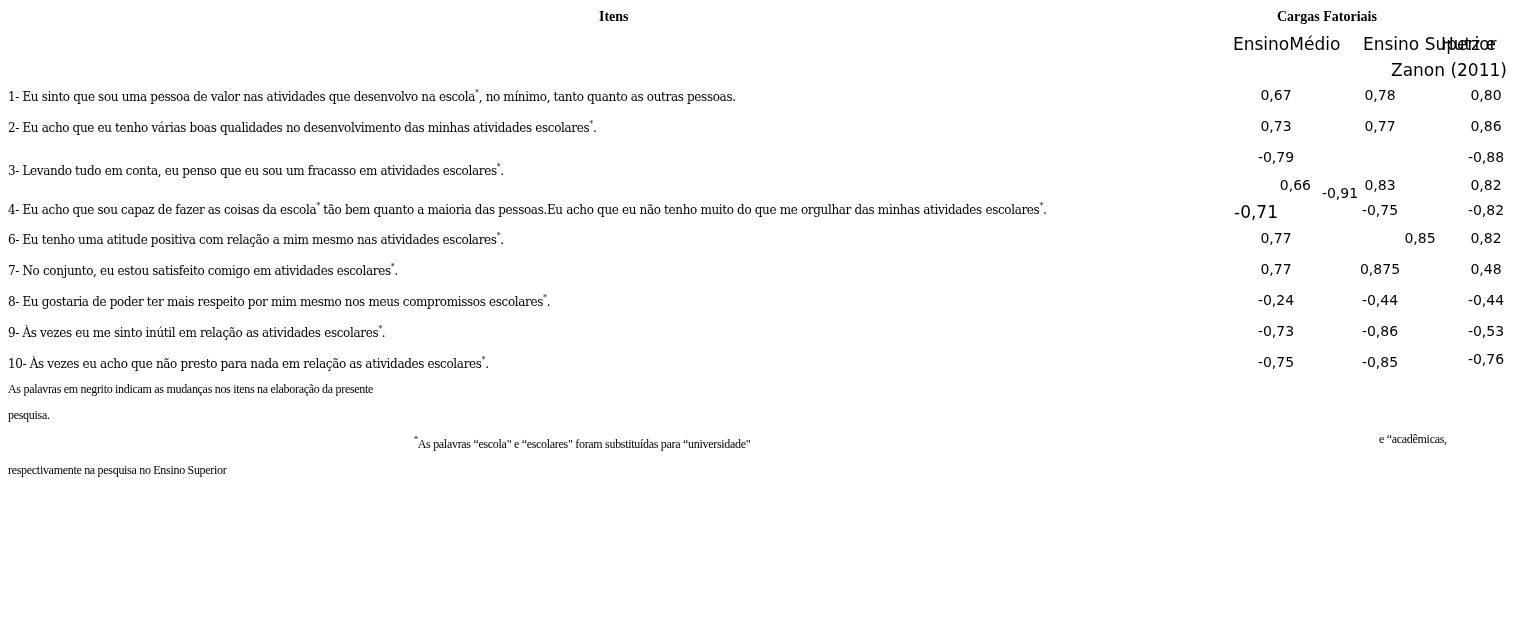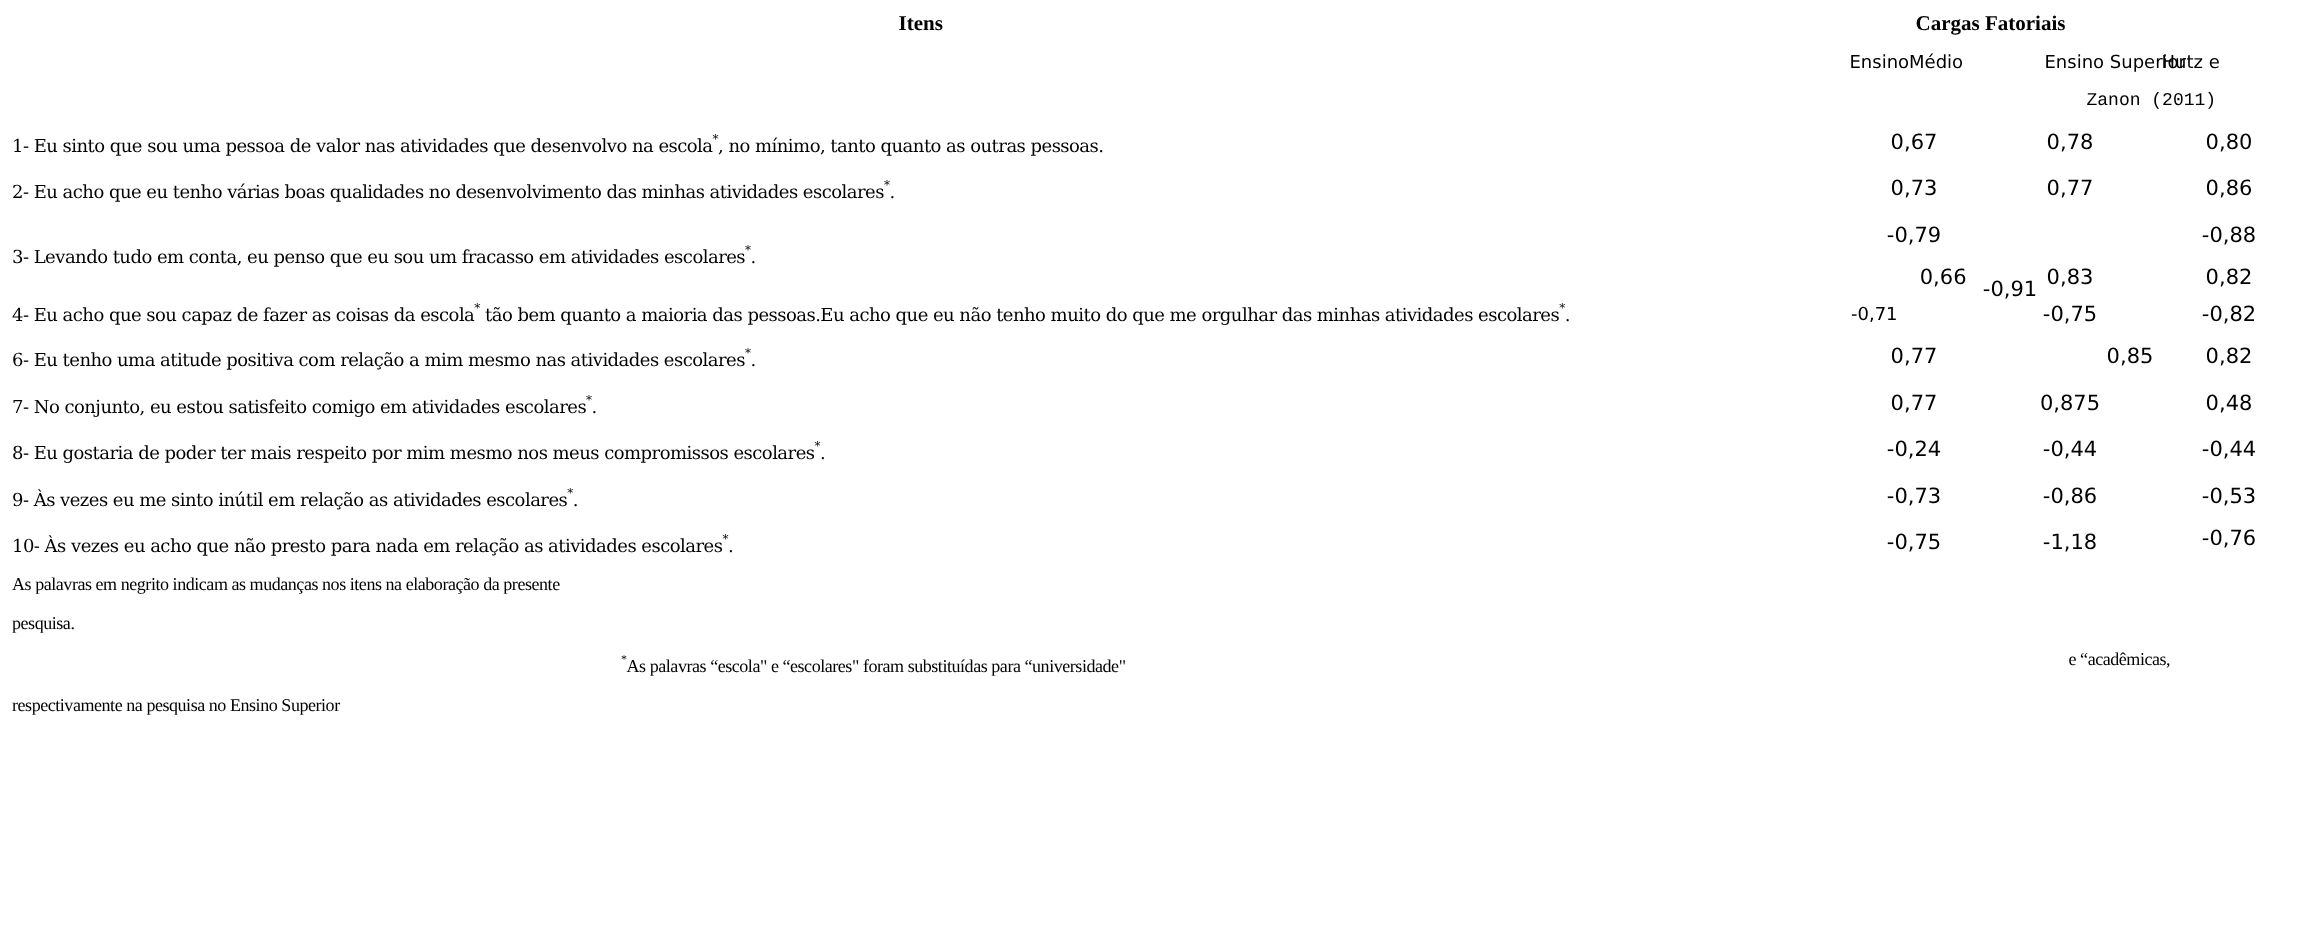--- a/index.html
+++ b/index.html
@@ -1,34 +1,34 @@
 <!DOCTYPE html>
 <html><head>
 <meta charset="utf-8">
 <style>
   html, body { margin:0; padding:0; background:#ffffff; }
   body { width:1540px; height:629px; position:relative; overflow:hidden;
          font-family:"DejaVu Serif","Liberation Serif",serif; color:#000; }
   .abs { position:absolute; white-space:nowrap; }
   .hdr { font-family:"Liberation Serif","DejaVu Serif",serif; font-weight:bold; font-size:14px; }
   .item { font-family:"DejaVu Serif",serif; font-size:12px; letter-spacing:-0.35px; }
-  .sub { font-family:"DejaVu Sans","Liberation Sans",sans-serif; font-size:12px; }
+  .sub { font-family:"DejaVu Sans","Liberation Sans",sans-serif; font-size:17px; }
   .val { font-family:"DejaVu Sans","Liberation Sans",sans-serif; font-size:14px; text-align:center; width:70px; }
   sup { font-size:8px; vertical-align:6px; line-height:0; }
   .note { font-family:Liberation Serif, serif; font-size:12px; letter-spacing:-0.3px; }
 </style>
 </head>
 <body>
 
 <div class="abs hdr" style="left:599px;top:9px;">Itens</div>
 <div class="abs hdr" style="left:1277px;top:9px;">Cargas Fatoriais</div>
 <div class="abs sub" style="left:1233px;top:34px;">EnsinoMédio</div>
 <div class="abs sub" style="left:1327px;top:34px;margin-left:36px;">Ensino Superior</div>
 <div class="abs sub" style="left:1441px;top:34px;">Hutz e</div>
-<div class="abs sub" style="left:1391px;top:60px;font-family:Liberation Mono, monospace;">Zanon (2011)</div>
+<div class="abs sub" style="left:1391px;top:60px;">Zanon (2011)</div>
 
 <div class="abs item" style="left:8px;top:90px;"><span>1- Eu sinto que sou uma pessoa de valor nas atividades que desenvolvo na escola</span><sup>*</sup><span>, no mínimo, tanto quanto as outras pessoas.</span></div>
 <div class="abs val" style="left:1241px;top:87px;">0,67</div>
 <div class="abs val" style="left:1345px;top:87px;">0,78</div>
 <div class="abs val" style="left:1451px;top:87px;">0,80</div>
 
 <div class="abs item" style="left:8px;top:121px;"><span>2- Eu acho que eu tenho várias boas qualidades no desenvolvimento das minhas atividades escolares</span><sup>*</sup><span>.</span></div>
 <div class="abs val" style="left:1241px;top:118px;">0,73</div>
 <div class="abs val" style="left:1345px;top:118px;">0,77</div>
 <div class="abs val" style="left:1451px;top:118px;">0,86</div>
@@ -62,20 +62,20 @@
 <div class="abs val" style="left:1345px;top:292px;">-0,44</div>
 <div class="abs val" style="left:1451px;top:292px;">-0,44</div>
 
 <div class="abs item" style="left:8px;top:326px;"><span>9- Às vezes eu me sinto inútil em relação as atividades escolares</span><sup>*</sup><span>.</span></div>
 <div class="abs val" style="left:1241px;top:323px;">-0,73</div>
 <div class="abs val" style="left:1345px;top:323px;">-0,86</div>
 <div class="abs val" style="left:1451px;top:323px;">-0,53</div>
 
 <div class="abs item" style="left:8px;top:357px;"><span>10- Às vezes eu acho que não presto para nada em relação as atividades escolares</span><sup>*</sup><span>.</span></div>
 <div class="abs val" style="left:1241px;top:354px;">-0,75</div>
-<div class="abs val" style="left:1345px;top:354px;">-1,18</div>
+<div class="abs val" style="left:1345px;top:354px;">-0,85</div>
 <div class="abs val" style="left:1451px;top:351px;">-0,76</div>
 
 <div class="abs note" style="left:8px;top:382px;">As palavras em negrito indicam as mudanças nos itens na elaboração da presente</div>
 <div class="abs note" style="left:8px;top:408px;">pesquisa.</div>
 <div class="abs note" style="left:414px;top:437px;"><sup>*</sup><span>As palavras “escola" e “escolares" foram substituídas para “universidade"</span></div>
 <div class="abs note" style="left:1379px;top:432px;">e “acadêmicas,</div>
 <div class="abs note" style="left:8px;top:463px;">respectivamente na pesquisa no Ensino Superior</div>
 
 </body></html>

